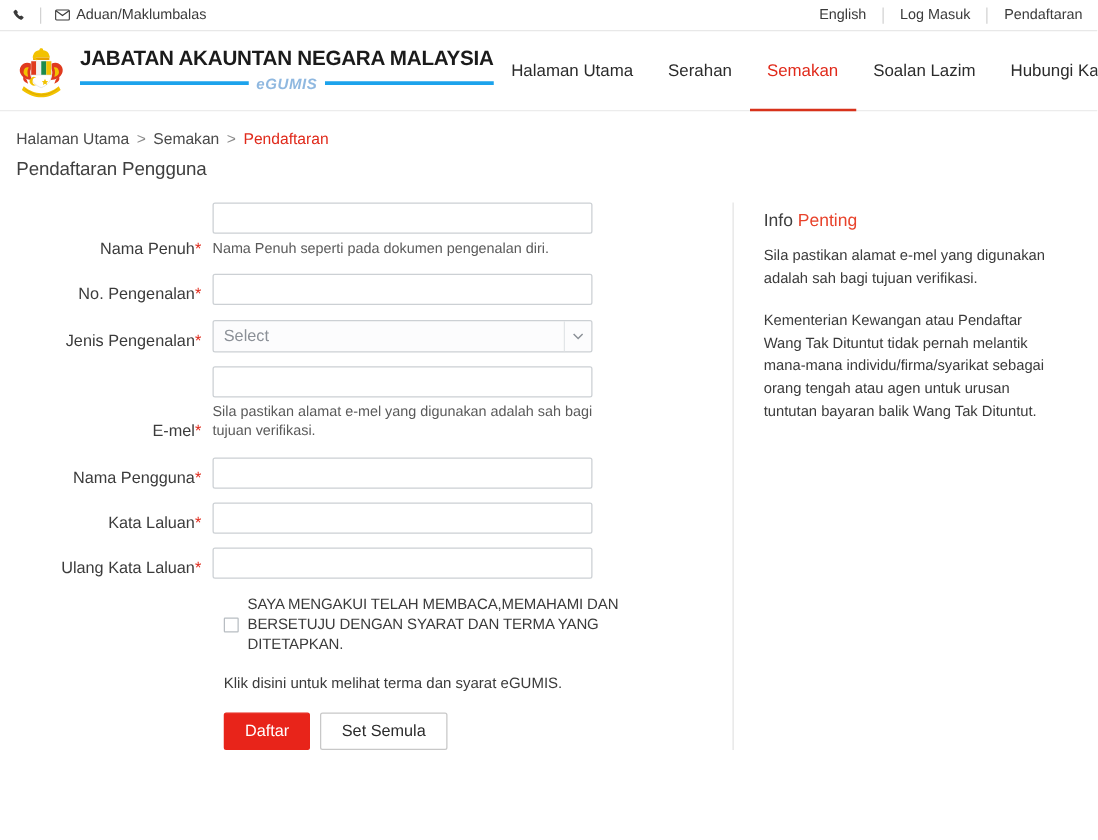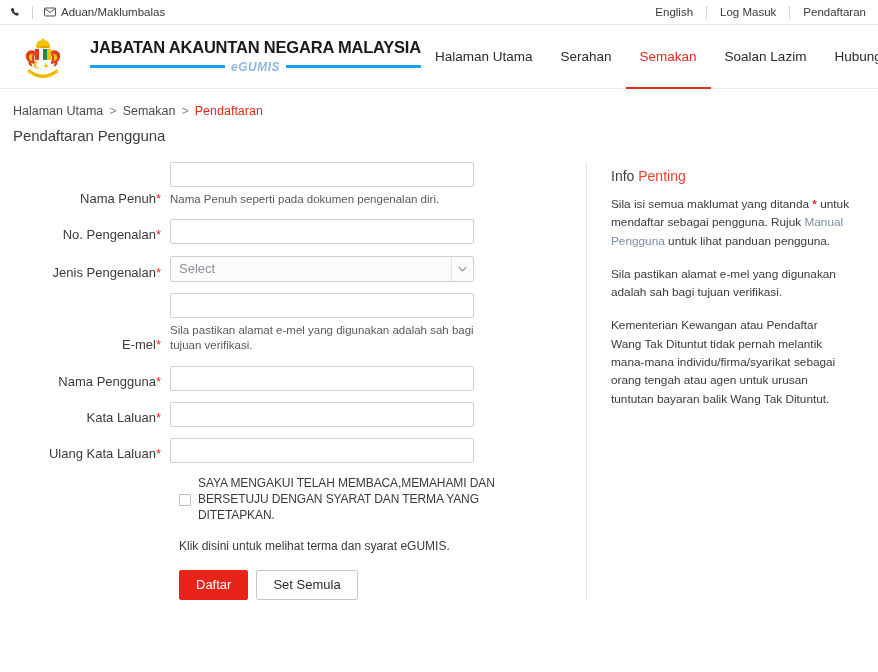--- a/index.html
+++ b/index.html
@@ -35,21 +35,21 @@
   .topbar-right .tb-sep { margin: 0 13px; }
   .icon-svg { display: block; }
 
   
   .header {
     height: 64px;
     display: flex; align-items: center;
     border-bottom: 1px solid #ececec;
     position: relative;
   }
-  .brand { display: flex; align-items: center; padding-left: 20px; gap: 24px; text-decoration: none; text-align: right; }
+  .brand { display: flex; align-items: center; padding-left: 10px; gap: 8px; text-decoration: none; text-align: right; }
   .brand-crest { width: 46px; height: 42px; flex: 0 0 46px; }
   .brand-text { display: flex; flex-direction: column; }
   .brand-title {
     font-family: "Liberation Sans", sans-serif;
     font-weight: bold;
     font-size: 16.5px;
     letter-spacing: -0.2px;
     color: #1b1b1b;
     line-height: 1.05;
     white-space: nowrap;
@@ -421,19 +421,16 @@
       <button type="submit" class="btn btn-primary">Daftar</button>
       <button type="reset" class="btn btn-default">Set Semula</button>
     </div>
   </form>
 
   <aside class="info-col">
     <h2 class="info-title">
       <span>Info</span>
       <span class="hl">Penting</span>
     </h2>
-    <p class="info-p">
-      <span>Sila isi semua maklumat yang ditanda </span><span class="star">*</span><span> untuk mendaftar sebagai pengguna. Rujuk </span><a class="lnk" href="#">Manual Pengguna</a><span> untuk lihat panduan pengguna.</span>
-    </p>
     <p class="info-p">Sila pastikan alamat e-mel yang digunakan adalah sah bagi tujuan verifikasi.</p>
     <p class="info-p">Kementerian Kewangan atau Pendaftar Wang Tak Dituntut tidak pernah melantik mana-mana individu/firma/syarikat sebagai orang tengah atau agen untuk urusan tuntutan bayaran balik Wang Tak Dituntut.</p>
   </aside>
 </div>
 
 </body></html>

